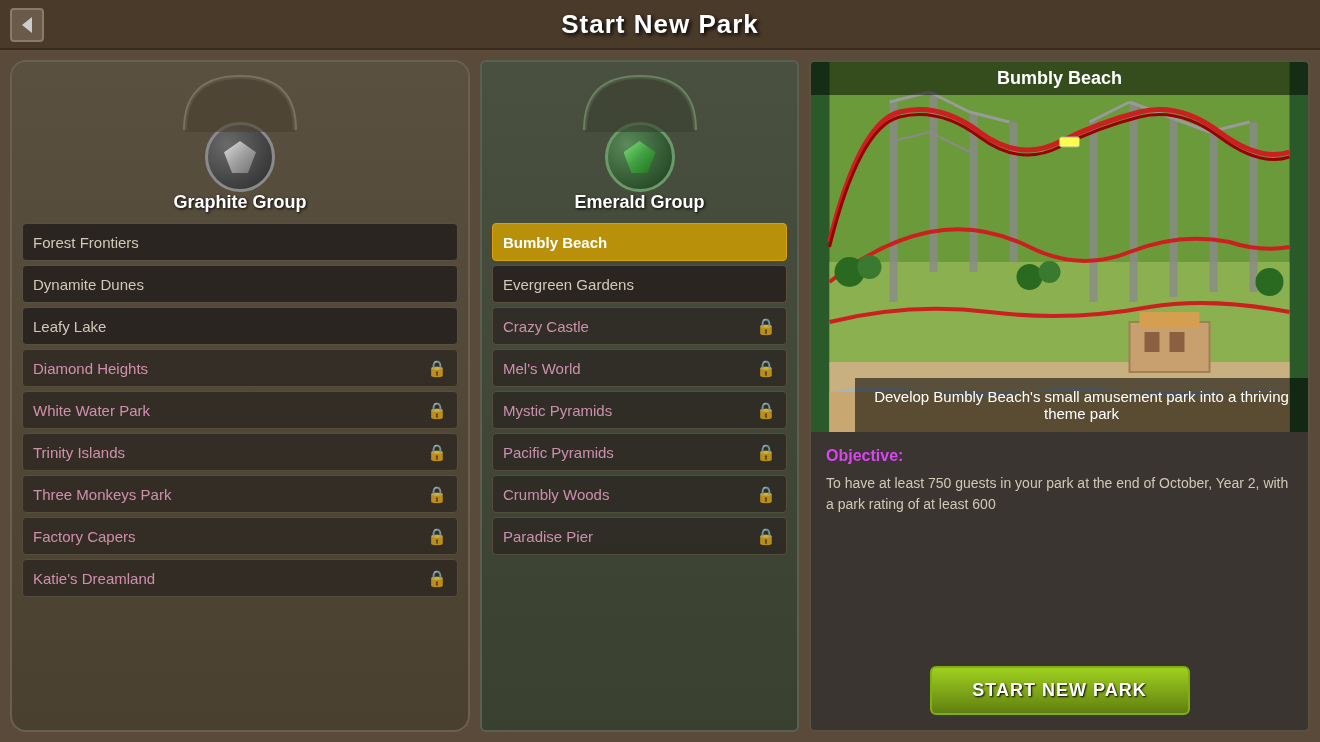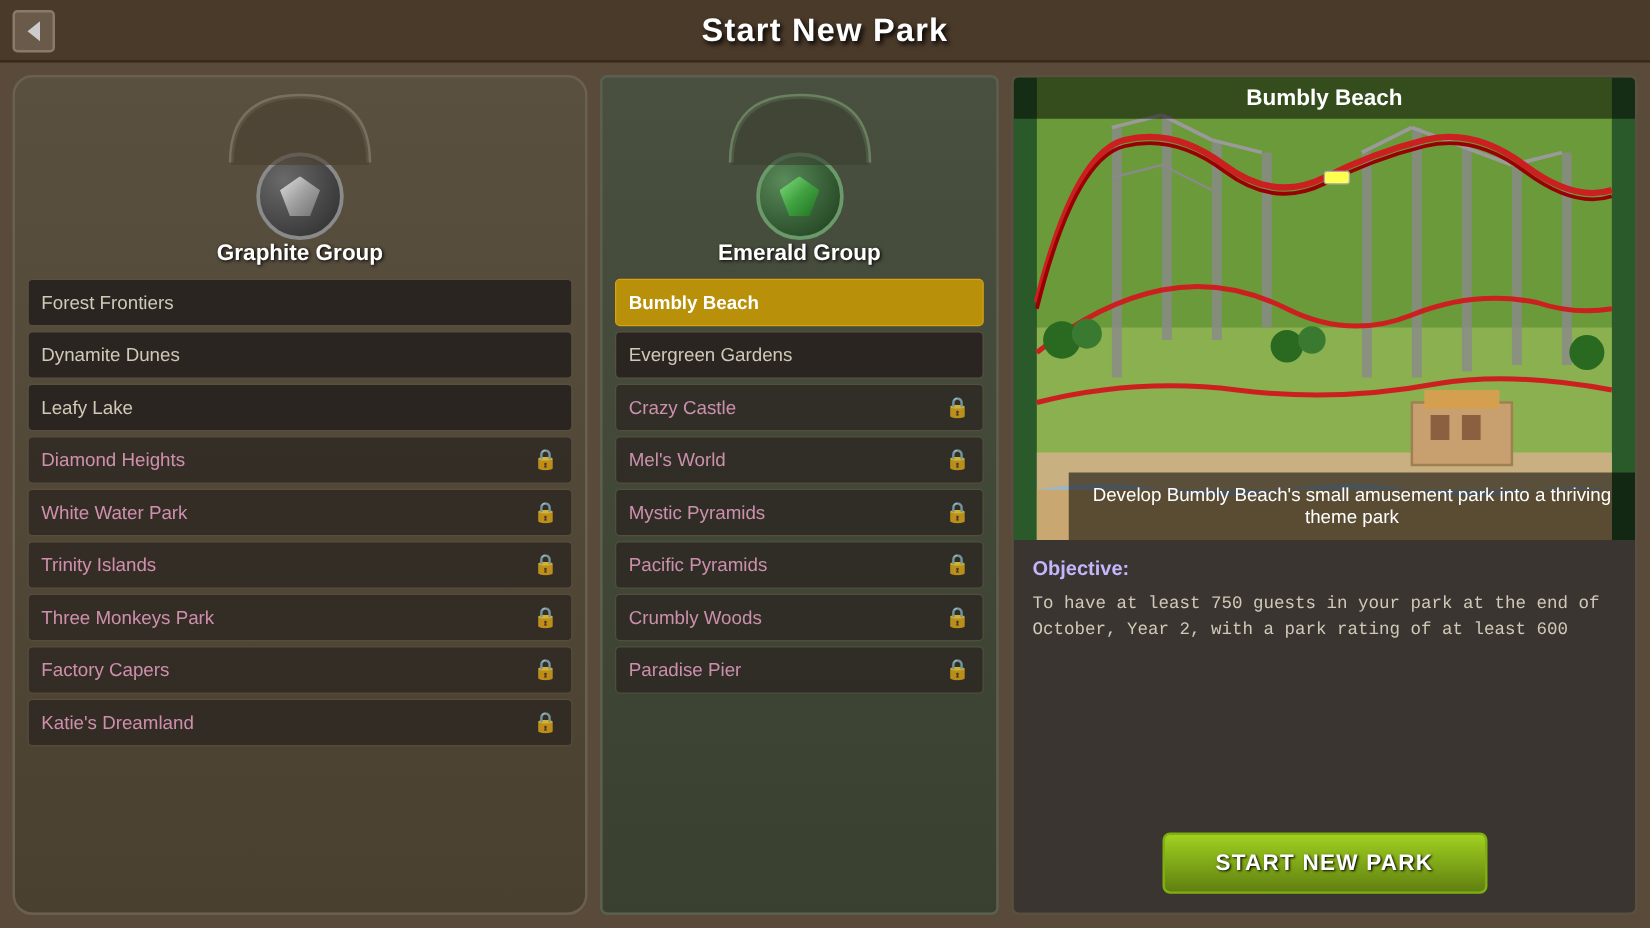--- a/index.html
+++ b/index.html
@@ -201,30 +201,29 @@
       font-size: 15px;
       padding: 10px 15px;
       text-align: center;
       margin-left: 44px;
     }
     #objective-section {
       padding: 15px;
       flex: 1;
     }
     #objective-label {
-      color: #c4b5fd;
+      color: #d946ef;
       font-size: 16px;
       font-weight: bold;
       margin-bottom: 8px;
     }
     #objective-text {
       color: #d0c8b8;
       font-size: 14px;
       line-height: 1.5;
-      font-family: Liberation Mono, monospace;
     }
     #start-btn-container {
       padding: 10px 15px 15px;
       display: flex;
       justify-content: center;
     }
     #start-btn {
       background: linear-gradient(180deg, #a0d020 0%, #608010 100%);
       border: 2px solid #80b010;
       border-radius: 6px;

